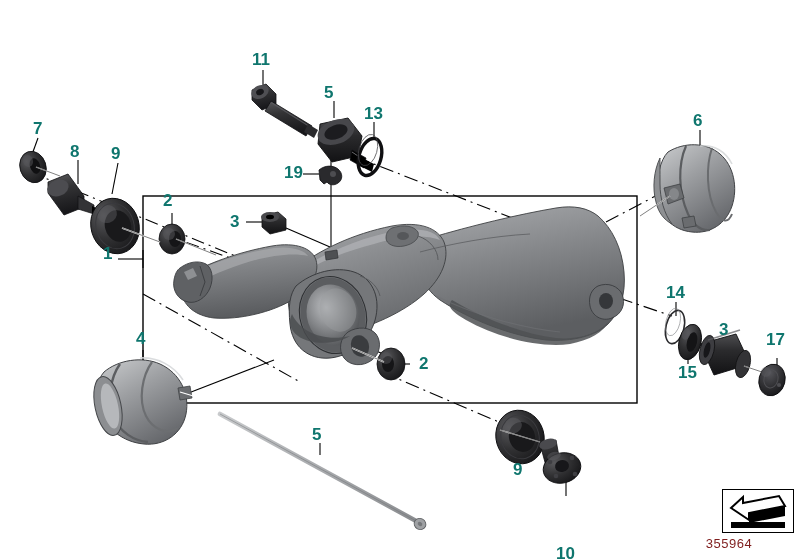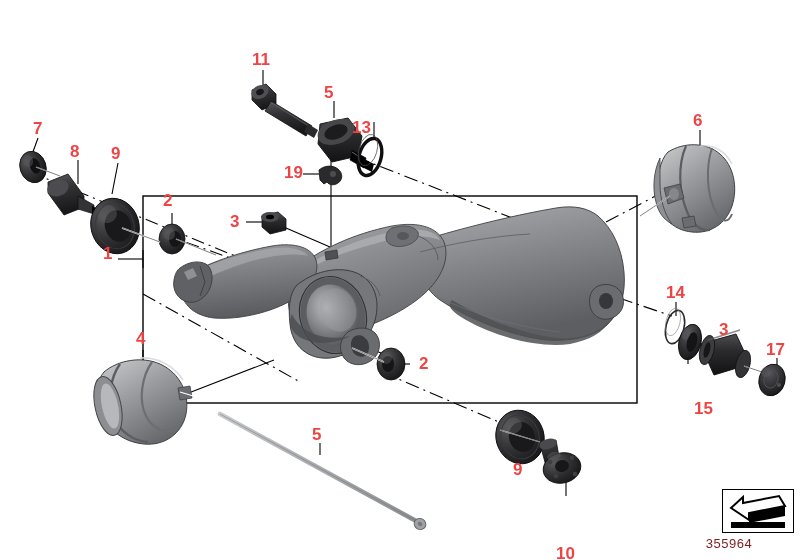--- a/index.html
+++ b/index.html
@@ -24,21 +24,21 @@
     top: 0;
     width: 800px;
     height: 560px;
   }
   .callout {
     position: absolute;
     font-family: "Liberation Sans", sans-serif;
     font-weight: bold;
     font-size: 17px;
     line-height: 17px;
-    color: #ef4444;
+    color: #0f766e;
     white-space: nowrap;
     letter-spacing: 0px;
   }
   #diagram-number {
     position: absolute;
     left: 680px;
     top: 536px;
     width: 98px;
     text-align: center;
     font-family: "Liberation Sans", sans-serif;
@@ -446,25 +446,25 @@
   <div class="callout" style="left:136px; top:330px;">4</div>
   <div class="callout" style="left:312px; top:426px;">5</div>
   <div class="callout" style="left:693px; top:112px;">6</div>
   <div class="callout" style="left:33px;  top:120px;">7</div>
   <div class="callout" style="left:70px;  top:143px;">8</div>
   <div class="callout" style="left:111px; top:145px;">9</div>
   <div class="callout" style="left:513px; top:461px;">9</div>
   <div class="callout" style="left:556px; top:502px;margin-top:43px;">10</div>
   <div class="callout" style="left:252px; top:51px;">11</div>
   <div class="callout" style="left:324px; top:84px;">5</div>
-  <div class="callout" style="left:352px; top:105px;margin-top:14px;">13</div>
+  <div class="callout" style="left:364px; top:105px;">13</div>
   <div class="callout" style="left:666px; top:284px;">14</div>
-  <div class="callout" style="left:694px; top:364px;margin-top:36px;">15</div>
+  <div class="callout" style="left:678px; top:364px;">15</div>
   <div class="callout" style="left:719px; top:321px;">3</div>
-  <div class="callout" style="left:766px; top:341px;">17</div>
+  <div class="callout" style="left:766px; top:331px;">17</div>
   <div class="callout" style="left:284px; top:164px;">19</div>
 
   <div id="origin-box">
     <svg viewBox="0 0 70 42">
       <path d="M8 18 L20 7 L20 13 L56 6 L62 16 L26 23 L26 30 Z" fill="#ffffff" stroke="#000000" stroke-width="2" stroke-linejoin="miter"></path>
       <path d="M62 16 L62 26 L26 33 L26 23 Z" fill="#000000"></path>
       <rect x="8" y="32" width="54" height="6" fill="#000000"></rect>
     </svg>
   </div>
 

